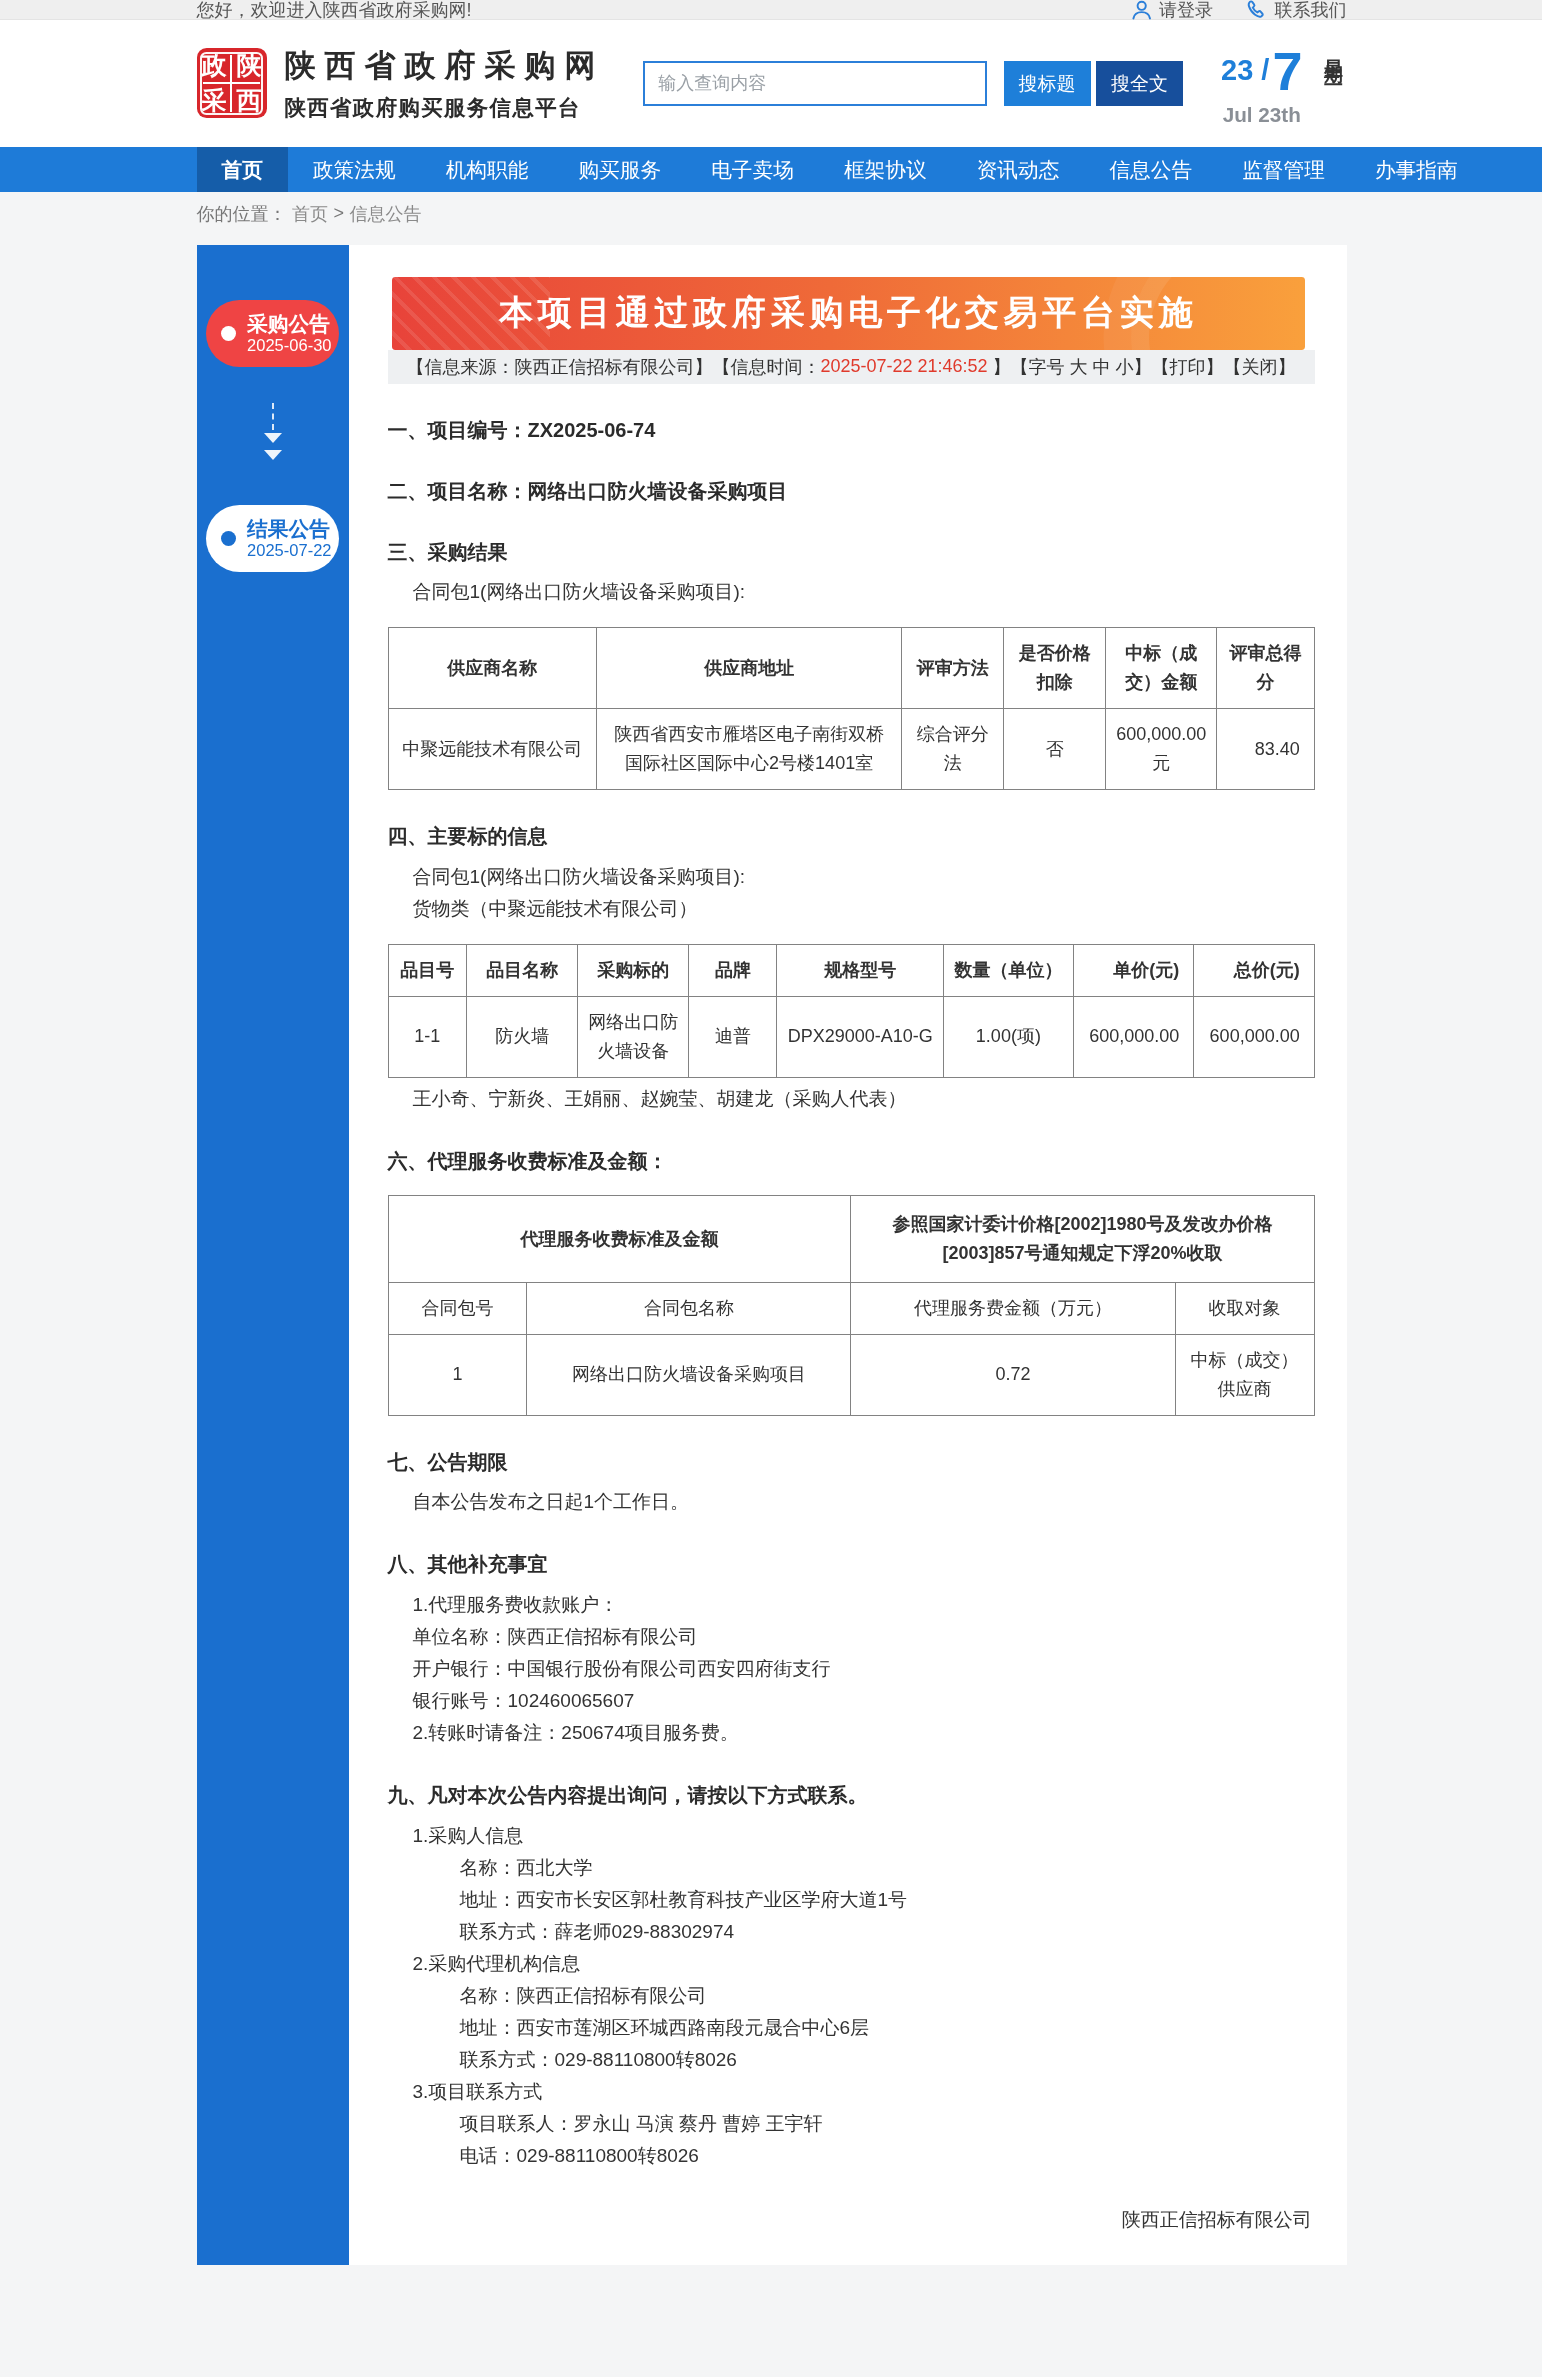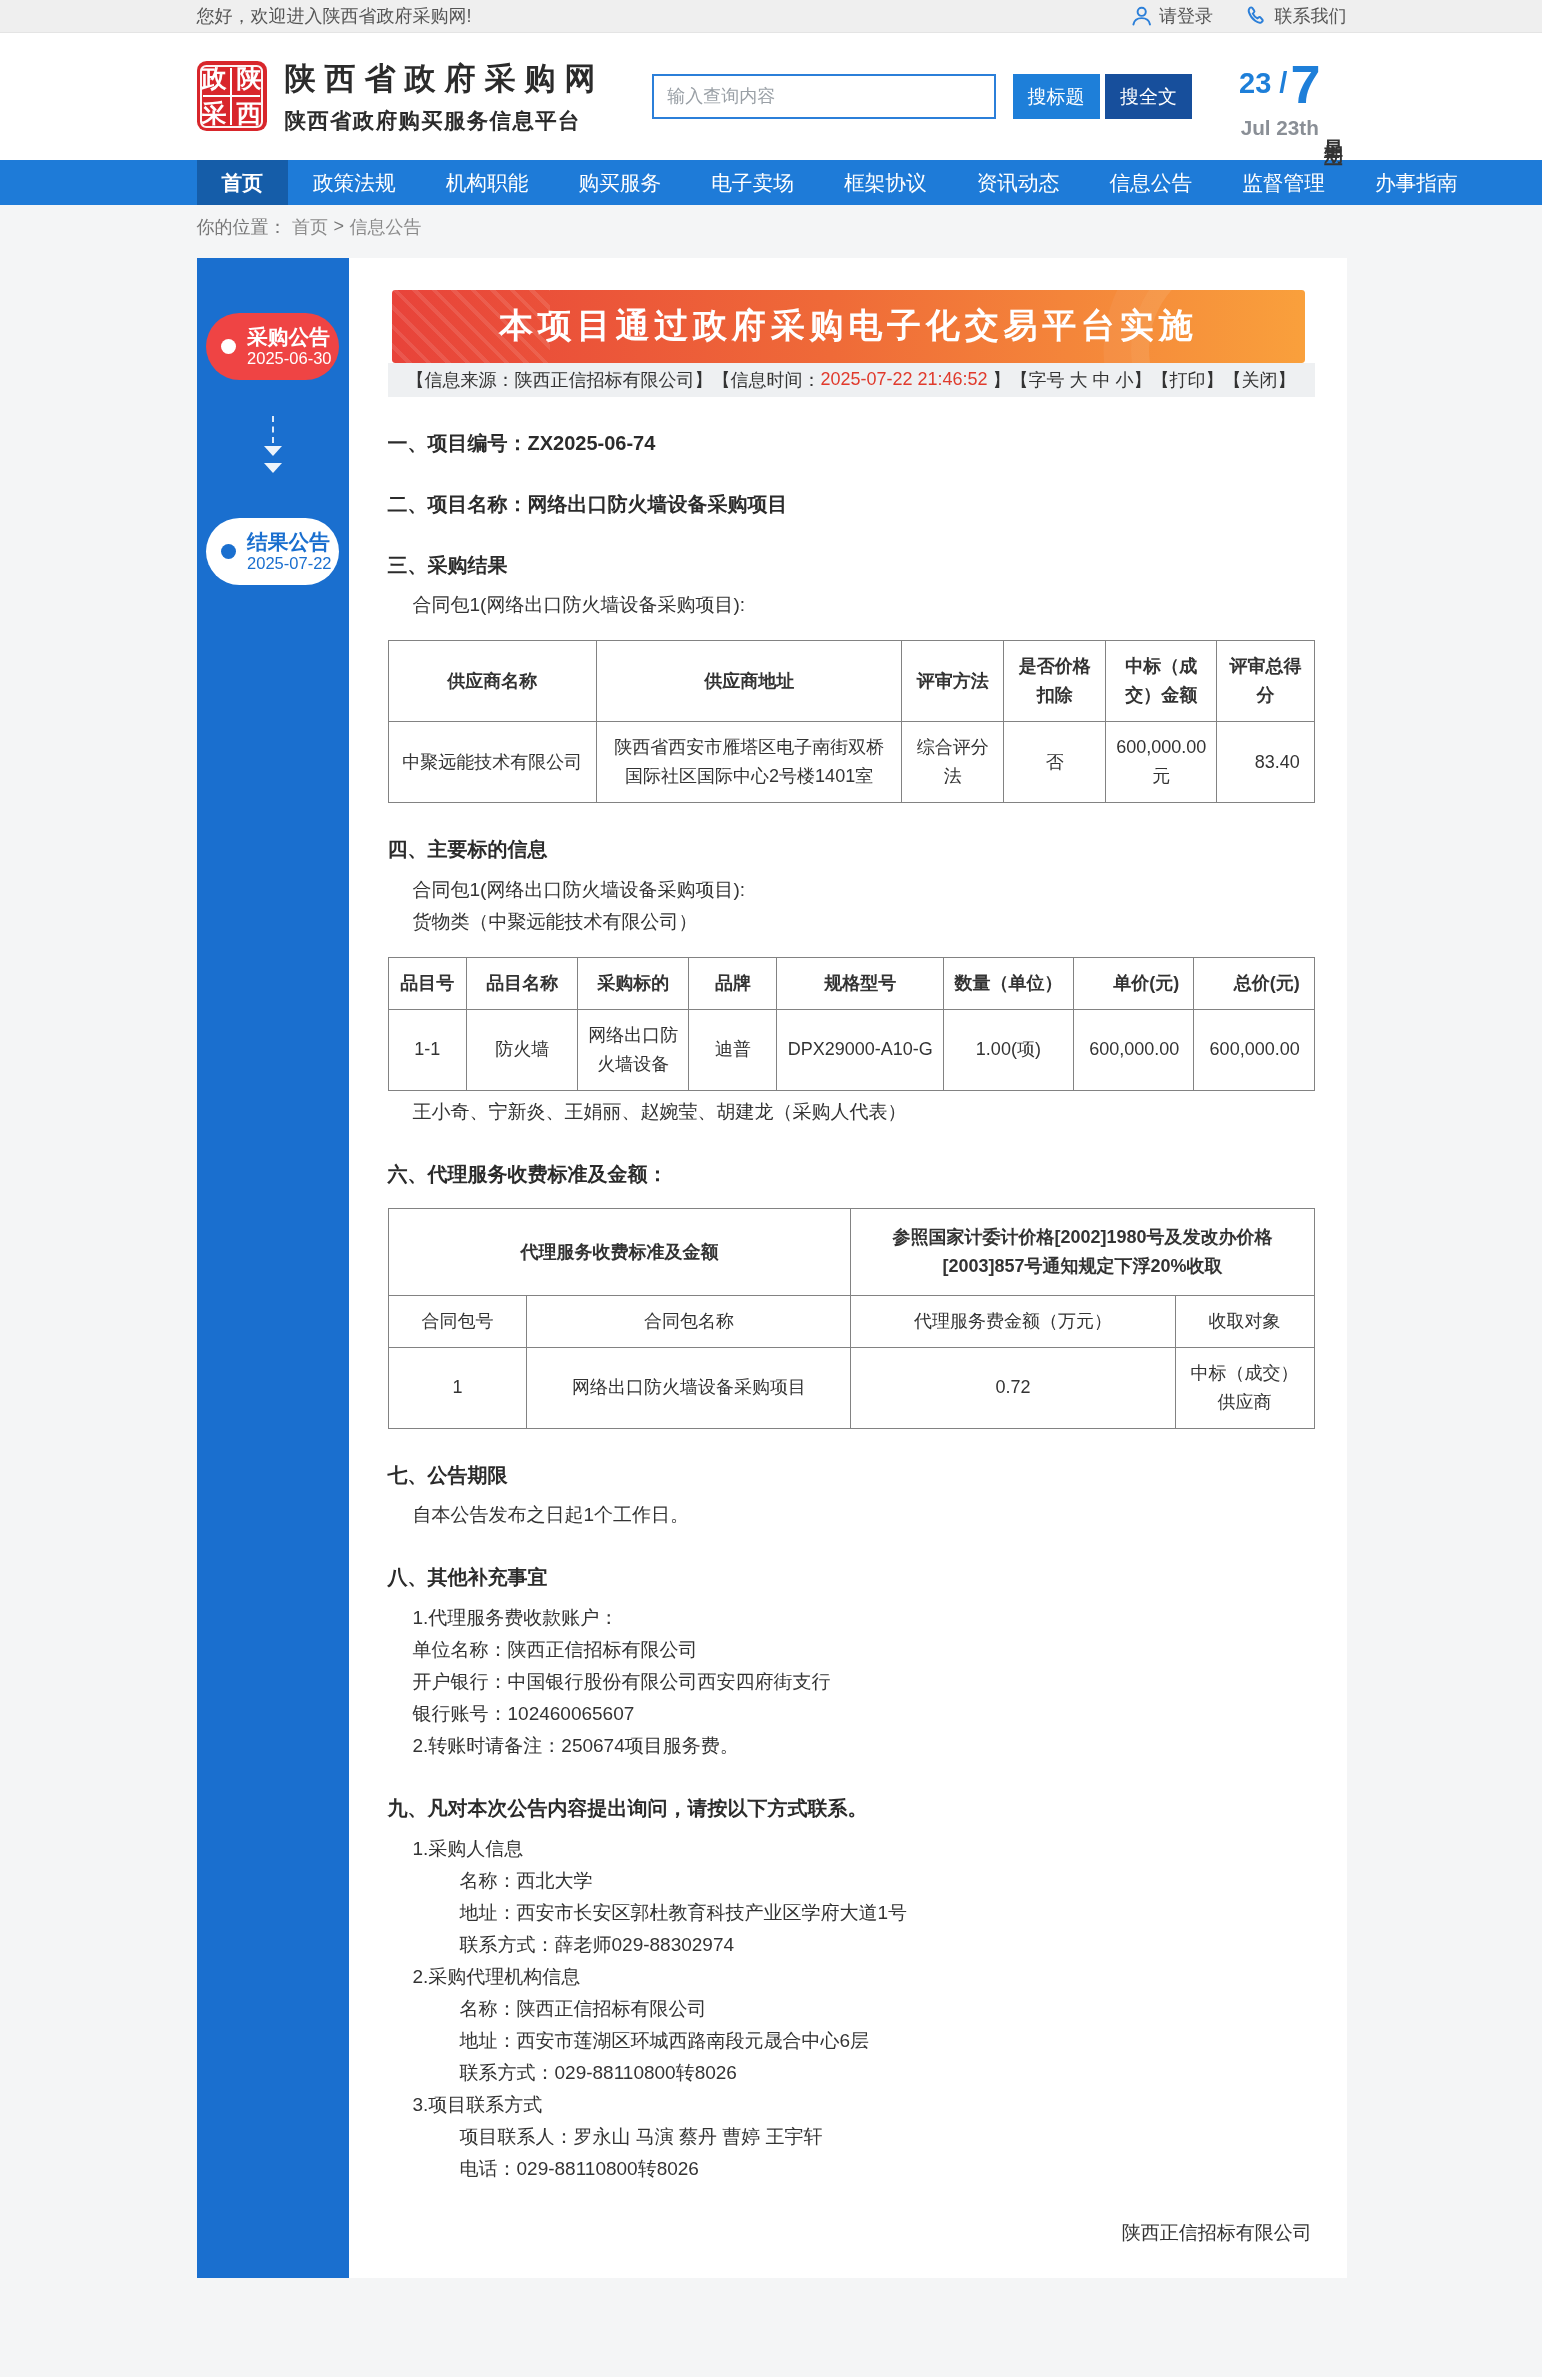--- a/index.html
+++ b/index.html
@@ -5,21 +5,21 @@
   * { box-sizing: border-box; margin: 0; padding: 0; }
   html,body { background:#f4f5f6; }
   body {
     width: 1543px;
     font-family: "Liberation Sans", sans-serif;
     color: #333;
   }
   .wrap { width: 1150px; margin: 0 auto; }
 
   
-  .topbar { height:33px; background:#efefef; border-bottom:0.7px solid #e4e4e4; }
+  .topbar { height:20px; background:#efefef; border-bottom:0.7px solid #e4e4e4; }
   .topbar .wrap { height:100%; display:flex; align-items:center; justify-content:space-between; font-size:18px; color:#555; }
   .topbar-right { display:flex; align-items:center; gap:32px; }
   .top-link { display:flex; align-items:center; gap:6px; color:#555; cursor:pointer; }
   .top-ico { width:23.4px; height:23.4px; }
 
   
   .header { background:#fff; height:127px; }
   .header .wrap { height:100%; display:flex; align-items:center; justify-content:space-between; }
   .brand { display:flex; align-items:center; gap:18px; }
   .seal {
@@ -33,21 +33,21 @@
   .brand-text .t1 { font-size:31px; font-weight:bold; color:#2b2b2b; letter-spacing:9px; }
   .brand-text .t2 { font-size:21.4px; font-weight:bold; color:#2b2b2b; margin-top:6.9px; letter-spacing:1.4px; }
   .search { display:flex; align-items:center; }
   .search input {
     width:344px; height:45px; border:2.1px solid #2b7fd9; font-size:18px; padding:0 13.8px; outline:none; color:#333;
   }
   .search input::placeholder { color:#9aa0a6; }
   .btn-search { height:45px; padding:0 15px; color:#fff; font-size:19px; border:none; cursor:pointer; }
   .btn-title { background:#1e7fd9; margin-left:17px; }
   .btn-full  { background:#174f9c; margin-left:5.5px; }
-  .dateblock { display:flex; align-items:flex-end; }
+  .dateblock { display:flex; align-items:flex-start; gap:18px; }
   .date-num { text-align:center; }
   .d23 { font-size:29px; font-weight:bold; color:#1e7fd9; vertical-align:9.6px; }
   .d7  { font-size:54px; font-weight:bold; color:#1e7fd9; }
   .date-en { font-size:20.7px; font-weight:bold; color:#8a8f96; margin-top:1.4px; }
   .weekday { writing-mode:vertical-rl; font-size:19px; font-weight:bold; color:#333; letter-spacing:5.5px; padding-top:4.1px; }
 
   
   .nav { background:#1e7bd8; height:45px; }
   .nav .wrap { display:flex; justify-content:space-between; height:100%; }
   .nav-item { height:45px; line-height:45px; padding:0 25px; color:#fff; font-size:20.7px; cursor:pointer; white-space:nowrap; }

